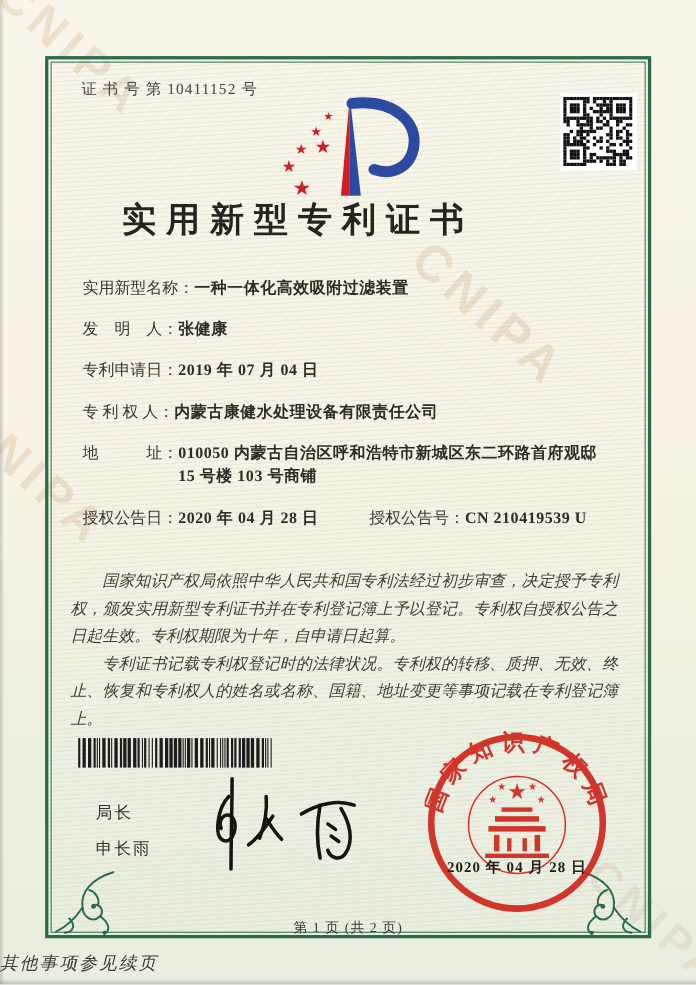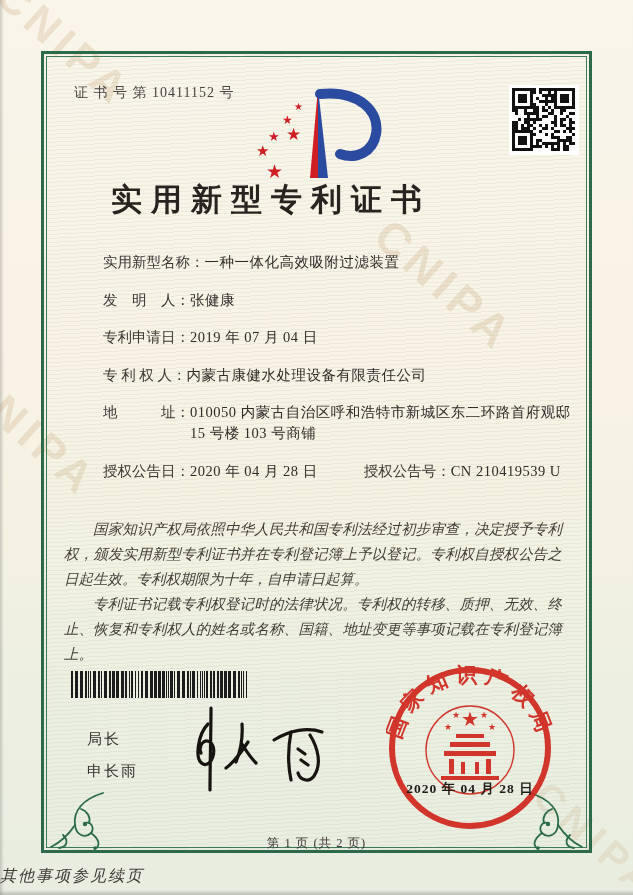--- a/index.html
+++ b/index.html
@@ -27,34 +27,34 @@
   .frame{
     position:absolute; left:41px; top:51px; width:545px; height:796px;
     border:3px solid #2c6a4c;
   }
   .frame-inner{position:absolute; inset:2px; border:1px solid #3a7a58;}
   .waves{
     position:absolute; left:44px; top:54px; width:545px; height:796px;
     background:repeating-linear-gradient(177deg, rgba(115,160,120,.10) 0 1px, rgba(0,0,0,0) 1px 4px);
     pointer-events:none;
   }
-  .cert-no{position:absolute; left:74px; top:84px; font-size:14px; letter-spacing:1px; color:#474440;}
+  .cert-no{position:absolute; left:74px; top:72px; font-size:14px; letter-spacing:1px; color:#474440;}
   
   .logo{position:absolute; left:240px; top:86px; width:170px; height:98px;}
   .logo .star{position:absolute; color:#cf1f24; line-height:1; font-family:"DejaVu Sans",sans-serif;}
   
   .qr{position:absolute; left:509px; top:85px; width:70px; height:70px; background:#fff; padding:3px; box-sizing:border-box;}
   .title{
     position:absolute; left:0; top:179px; width:542px; text-align:center;
     font-size:31px; font-weight:bold; letter-spacing:9px; color:#272420;
   }
-  .fields{position:absolute; left:75px; top:252px; width:500px; font-size:14.5px;margin-left:28px;}
+  .fields{position:absolute; left:75px; top:252px; width:500px; font-size:14.5px;}
   .frow{display:flex; margin-bottom:16.5px; line-height:21px;}
   .flabel{white-space:nowrap; color:#3a3733;}
-  .fvalue{color:#2f2c28; letter-spacing:.5px;}
+  .fvalue{color:#2f2c28; letter-spacing:.5px;font-weight:bold;}
   .addr .fvalue{max-width:400px;}
   .dualrow{display:flex;}
   .dual2{margin-left:46px;}
   .body-text{
     position:absolute; left:64px; top:517px; width:498px;
     font-size:14.5px; line-height:25px; color:#403c36; font-style:italic;
     text-align:justify;
   }
   .body-text p{margin:0; text-indent:2em;}
   .barcode{position:absolute; left:71px; top:671px; width:182px; height:27px;}

